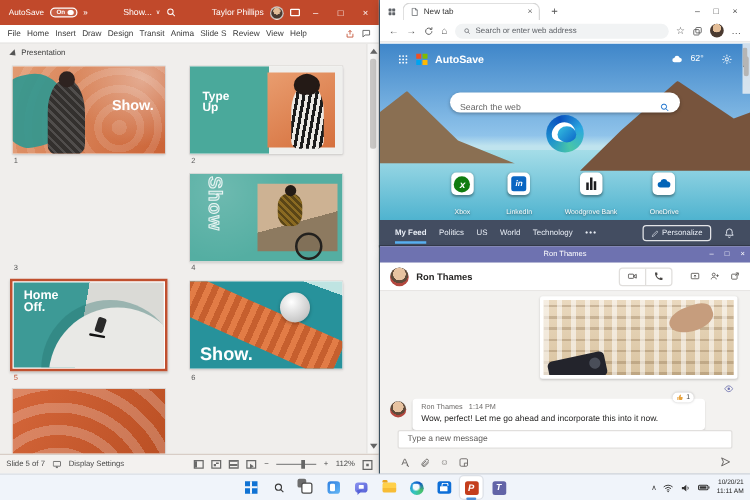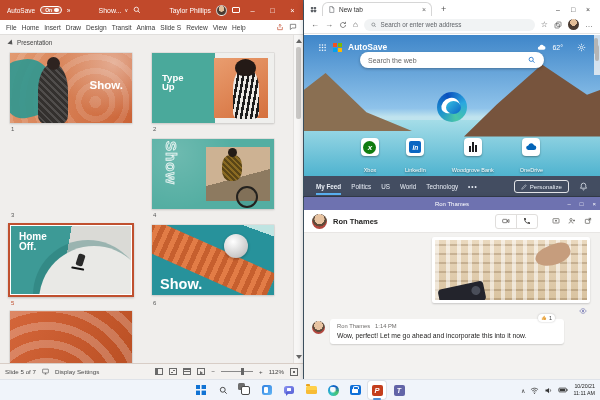--- a/index.html
+++ b/index.html
@@ -92,21 +92,21 @@
 .e-av{width:11px;height:11px;border-radius:50%;background:radial-gradient(circle at 50% 32%,#e3bd97 0 36%,#4a3a30 38%)}
 .e-hero{position:absolute;top:35px;left:0;right:0;height:141px;overflow:hidden;background:linear-gradient(#3f86c9,#8fc3ea 52%,#bfe3ee 58%)}
 .water{position:absolute;left:0;right:0;bottom:0;height:40%;background:linear-gradient(#a5dde8,#4fb3cf)}
 .mtnl{position:absolute;left:-12px;bottom:32%;width:120px;height:58px;background:#8a6f52;clip-path:polygon(0 100%,0 45%,28% 0,62% 68%,100% 100%)}
 .mtnr{position:absolute;right:-14px;bottom:28%;width:150px;height:72px;background:#77543d;clip-path:polygon(0 100%,22% 55%,52% 0,82% 42%,100% 28%,100% 100%)}
 .h-top{position:absolute;top:7px;left:0;right:0;display:flex;align-items:center;padding:0 14px;gap:6px;color:#fff}
 .mslogo{display:grid;grid-template-columns:4px 4px;grid-gap:1px}
 .mslogo i{width:4px;height:4px}
 .brand{font-size:8.5px;font-weight:bold}
 .temp{font-size:7px}
-.h-search{position:absolute;top:17px;left:56px;width:184px;height:16px;background:#fff;border-radius:9px;box-shadow:0 1px 3px rgba(0,0,0,.3);display:flex;align-items:center;padding:0 8px;font-size:7px;color:#333}
+.h-search{position:absolute;top:39px;left:56px;width:184px;height:16px;background:#fff;border-radius:9px;box-shadow:0 1px 3px rgba(0,0,0,.3);display:flex;align-items:flex-end;padding:0 8px;font-size:7px;color:#333}
 .h-search input::placeholder{color:#666}
 .h-logo{position:absolute;top:57px;left:133px;width:30px;height:30px;border-radius:50%;background:conic-gradient(from 160deg,#49c6a8,#1b8fd0,#0a50be,#2aa7e0,#49c6a8)}
 .h-logo::before{content:"";position:absolute;left:4px;top:6px;width:19px;height:15px;background:#fff;border-radius:55% 45% 50% 50%/60% 60% 40% 40%;transform:rotate(-14deg)}
 .h-logo::after{content:"";position:absolute;left:9px;top:9px;width:15px;height:13px;border-radius:50%;background:linear-gradient(135deg,#35c1e0,#0c64c8)}
 .h-shorts{position:absolute;left:0;right:0;top:103px;display:flex;justify-content:center;gap:26px;text-align:center}
 .short .tile{width:18px;height:18px;margin:0 auto 2px;background:#fff;border-radius:4px;box-shadow:0 1px 2px rgba(0,0,0,.35);display:flex;align-items:center;justify-content:center}
 .short .lbl{font-size:5.5px;color:#fff;text-shadow:0 1px 2px rgba(0,0,0,.55)}
 .xbx{width:13px;height:13px;border-radius:50%;background:#107c10;color:#fff;font-size:8px;font-weight:bold;display:flex;align-items:center;justify-content:center}
 .xbx::after{content:"x"}
 .lin{width:12px;height:12px;border-radius:2px;background:#0a66c2;color:#fff;font-size:6.5px;font-weight:bold;display:flex;align-items:center;justify-content:center}
@@ -604,20 +604,40 @@
             <span>1</span>
           </span>
           <div class="meta">
             <span>Ron Thames</span>
             <span>1:14 PM</span>
           </div>
           <div class="mtext">Wow, perfect! Let me go ahead and incorporate this into it now.</div>
         </div>
       </div>
     </div>
+    <div class="t-compose">
+      <div class="cbox">
+        <input placeholder="Type a new message" style="">
+      </div>
+      <div class="ctools">
+        <svg width="8" height="8">
+            <use href="#i-format"></use>
+          </svg>
+        <svg width="8" height="8">
+            <use href="#i-clip"></use>
+          </svg>
+        <span>☺</span>
+        <svg width="8" height="8">
+            <use href="#i-sticker"></use>
+          </svg>
+      </div>
+      <svg class="send" width="9" height="9">
+          <use href="#i-send"></use>
+        </svg>
+    </div>
   </section>
 
   <footer class="taskbar">
     <div class="tb-center">
       <span class="tb">
           <i class="i-start"></i>
         </span>
       <span class="tb">
           <svg width="9" height="9" style="color:#3b3b3b">
             <use href="#i-mag"></use>

